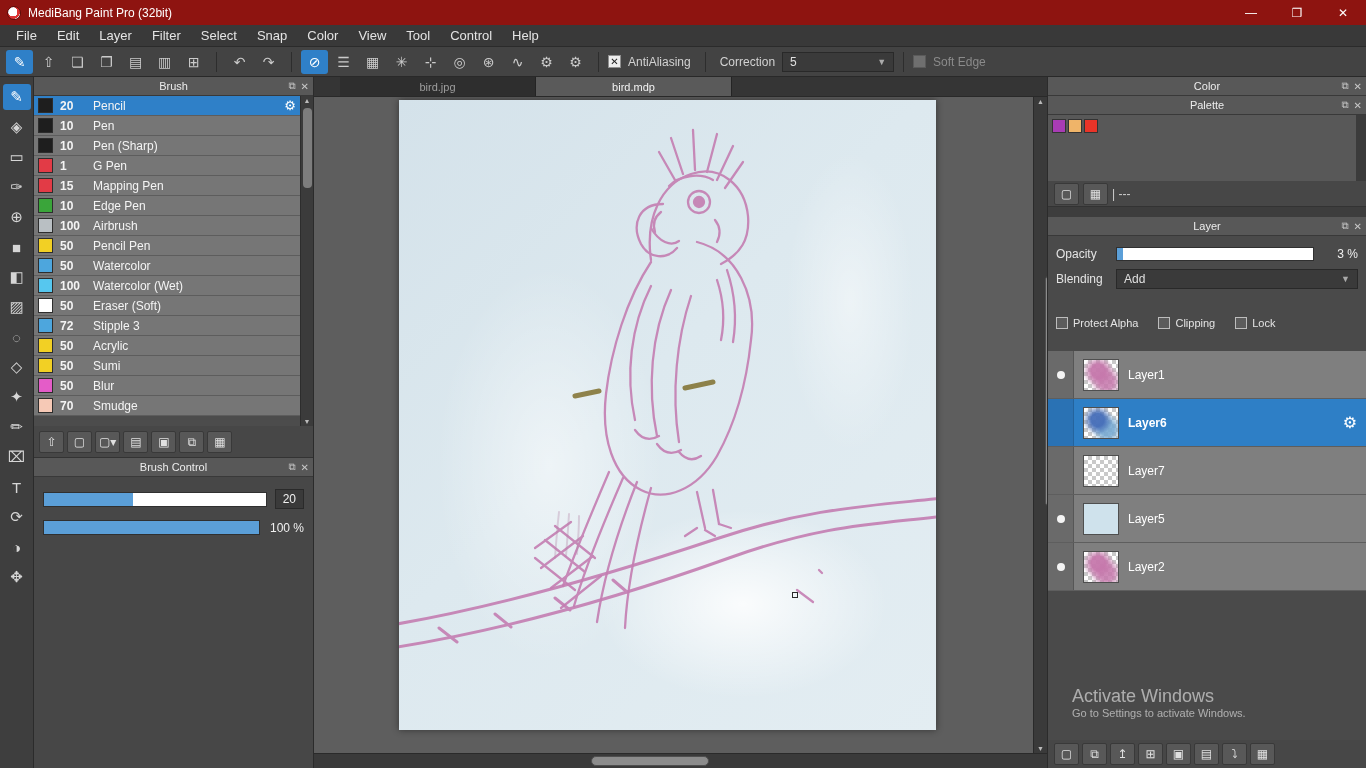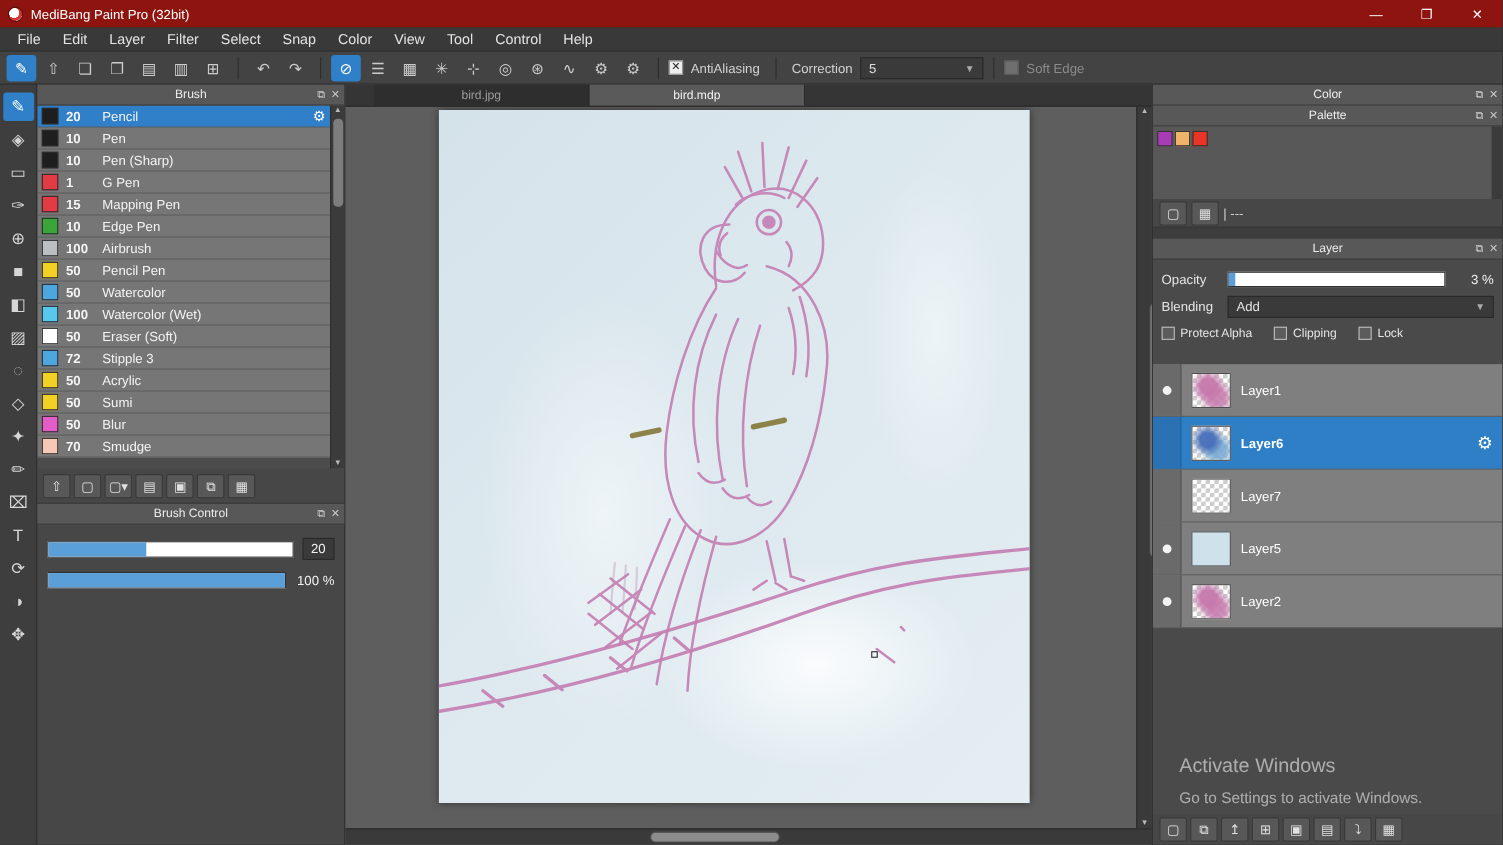--- a/index.html
+++ b/index.html
@@ -98,21 +98,21 @@
 .pal-scroll{position:absolute;right:0;top:0;bottom:0;width:10px;background:#3b3b3b;}
 .palette-footer{height:26px;background:#474747;display:flex;align-items:center;gap:4px;padding:0 6px;font-size:12px;color:#cfcfcf;border-bottom:1px solid #333;flex:none;}
 .col-gap{height:10px;flex:none;}
 
 .layer-panel{flex:1;display:flex;flex-direction:column;min-height:0;}
 .layer-controls{background:#4a4a4a;padding:5px 8px 16px 8px;flex:none;}
 .lrow{display:flex;align-items:center;gap:8px;height:25px;font-size:12px;color:#e4e4e4;}
 .lrow .lab{width:52px;flex:none;}
 .lrow .slider{height:14px;}
 .lrow .dropdown{flex:1;}
-.checks{display:flex;align-items:center;gap:6px;height:24px;font-size:11px;color:#e4e4e4;}
+.checks{display:flex;align-items:center;gap:6px;height:24px;font-size:11px;color:#e4e4e4;margin-top:20px;}
 .checks .grp{display:flex;align-items:center;gap:5px;margin-right:14px;}
 .checks .cbox{width:12px;height:12px;background:#5c5c5c;border:1px solid #bdbdbd;}
 .layer-list{flex:1;overflow:hidden;background:#4a4a4a;}
 .layer-row{height:48px;display:flex;align-items:center;background:#7f7f7f;border-bottom:1px solid #5e5e5e;}
 .layer-row.selected{background:#2e7fc6;}
 .vis-cell{width:26px;height:100%;background:#6a6a6a;border-right:1px solid #565656;display:flex;align-items:center;justify-content:center;flex:none;}
 .layer-row.selected .vis-cell{background:#2a72b4;border-right-color:#24639c;}
 .vis-dot{width:8px;height:8px;border-radius:50%;background:#f4f4f4;}
 .thumb{width:36px;height:32px;margin:0 9px;border:1px solid #4f4f4f;position:relative;flex:none;background-color:#fff;background-image:linear-gradient(45deg,#c9c9c9 25%,transparent 25%,transparent 75%,#c9c9c9 75%),linear-gradient(45deg,#c9c9c9 25%,transparent 25%,transparent 75%,#c9c9c9 75%);background-size:8px 8px;background-position:0 0,4px 4px;}
 .thumb.pink::after{content:"";position:absolute;inset:0;background:radial-gradient(circle at 42% 38%,rgba(198,120,172,.95) 0 26%,rgba(198,120,172,0) 58%),radial-gradient(circle at 66% 72%,rgba(198,120,172,.85) 0 22%,rgba(198,120,172,0) 52%);}
@@ -122,21 +122,21 @@
 .layer-row.selected .layer-name{font-weight:bold;}
 .lgear{margin-left:auto;margin-right:9px;color:#fff;font-size:16px;}
 .layer-tools{height:28px;background:#474747;display:flex;align-items:center;gap:3px;padding:0 6px;flex:none;}
 
 
 .cursor-sq{position:absolute;left:393px;top:492px;width:6px;height:6px;border:1px solid #2a2a2a;}
 
 
 .watermark{position:absolute;left:1072px;top:686px;color:rgba(255,255,255,.55);pointer-events:none;z-index:5;}
 .watermark .l1{font-size:18px;}
-.watermark .l2{font-size:14px;margin-top:10px;}
+.watermark .l2{font-size:11px;margin-top:0;}
 
 
 .statusbar{height:21px;background:#2e2e2e;border-top:1px solid #1e1e1e;display:flex;align-items:center;gap:16px;padding-left:6px;font-size:12px;color:#e6e6e6;flex:none;white-space:nowrap;overflow:hidden;}
 </style>
 </head>
 <body>
 
 <div class="app">
 
   <div class="titlebar">

